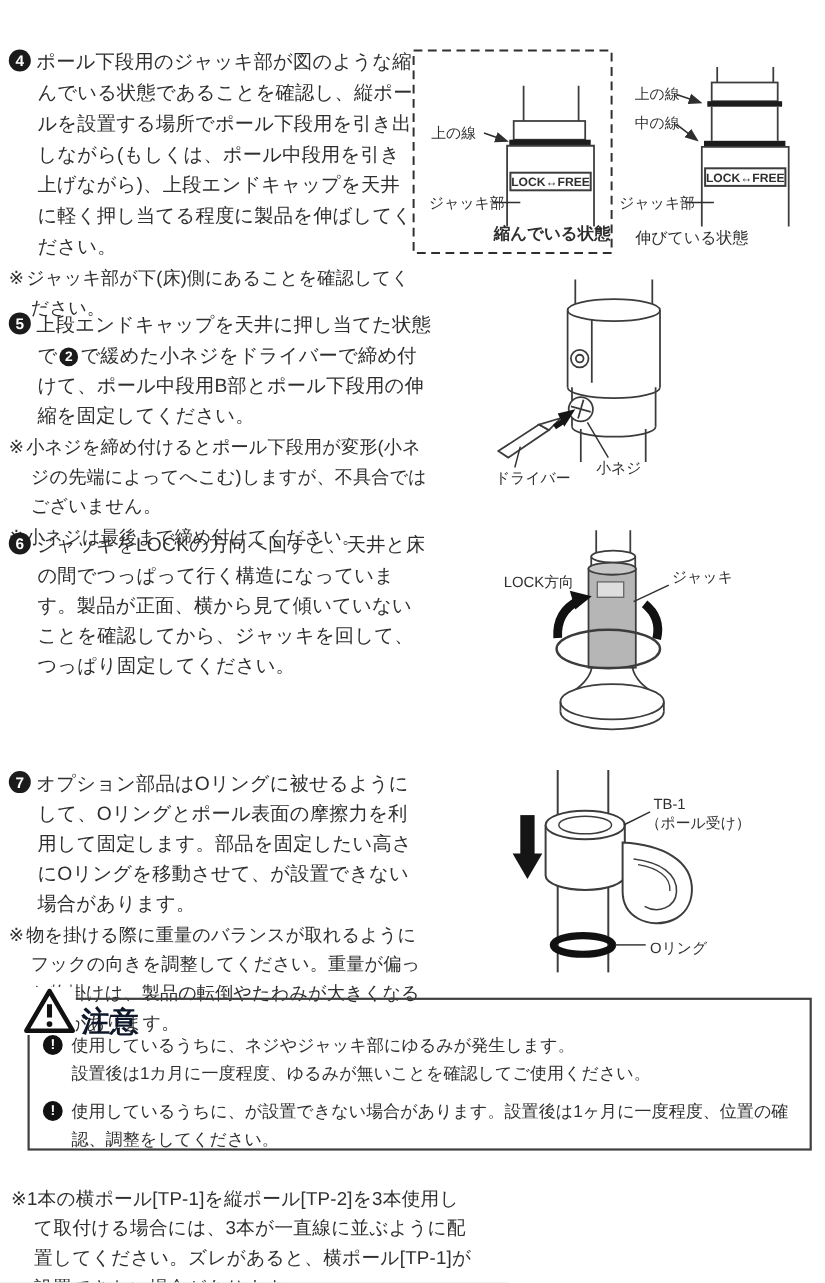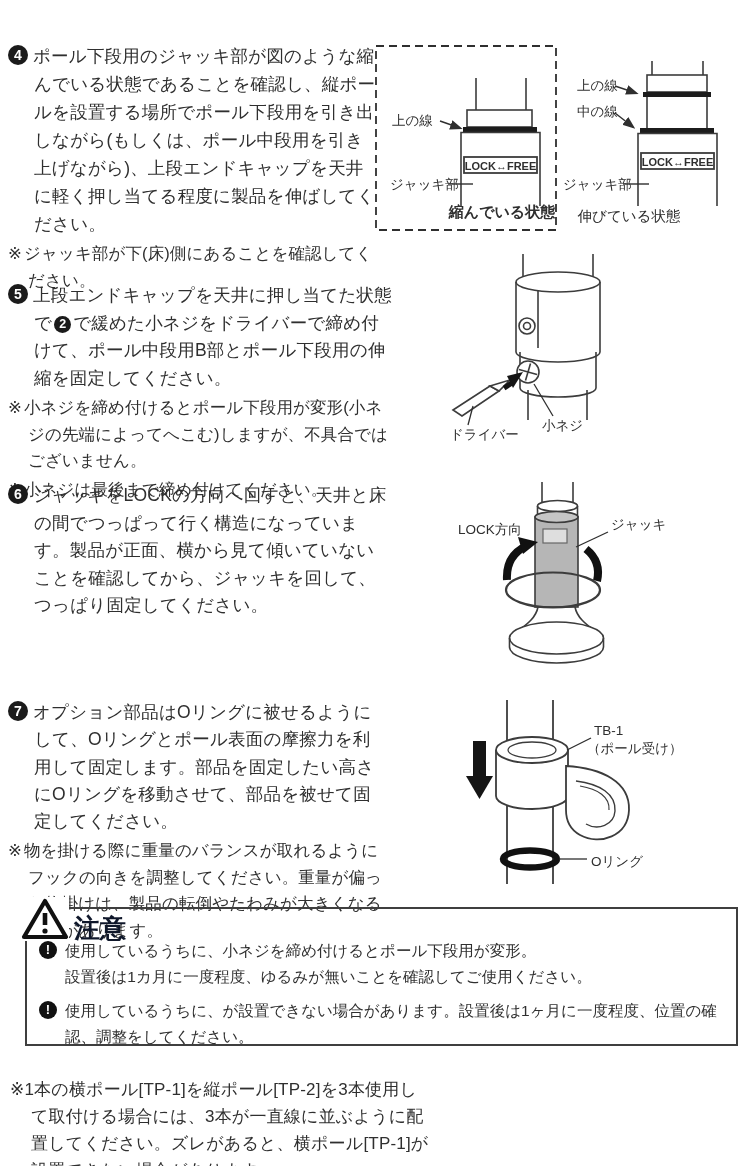--- a/index.html
+++ b/index.html
@@ -147,21 +147,21 @@
       <ellipse cx="126.5" cy="170" rx="47" ry="16" fill="#fff"></ellipse>
       <path d="M79.5,170 L79.5,179 M173.5,170 L173.5,179"></path>
       <path d="M79.5,179 A47,16 0 0 0 173.5,179"></path>
     </g>
     <text x="28" y="66">LOCK方向</text>
     <text x="181" y="61">ジャッキ</text>
     <line x1="178" y1="64" x2="146" y2="79" stroke="#2f2f2f" stroke-width="1.3"></line>
   </svg>
 
   <div class="abs" style="left:8px;top:699px;width:380px;">
-    <div class="step-body" style="line-height:27.3px;"><span class="num">7</span><span>オプション部品はOリングに被せるようにして、Oリングとポール表面の摩擦力を利用して固定します。部品を固定したい高さにOリングを移動させて、部品を被せて固定してください。</span></div>
+    <div class="step-body" style="line-height:27.3px;"><span class="num">7</span><span>オプション部品はOリングに被せるようにして、Oリングとポール表面の摩擦力を利用して固定します。部品を固定したい高さにOリングを移動させて、が設置できない場合があります。</span></div>
     <div class="note"><span class="mk">※</span><span>物を掛ける際に重量のバランスが取れるようにフックの向きを調整してください。重量が偏った物掛けは、製品の転倒やたわみが大きくなる恐れがあります。</span></div>
   </div>
 
   <svg class="abs" style="left:430px;top:686px;" width="320" height="215" viewBox="0 0 320 215">
     <g stroke="#3c3c3c" stroke-width="1.8" fill="none">
       <line x1="77" y1="14" x2="77" y2="198"></line>
         <line x1="123" y1="14" x2="123" y2="198"></line>
     </g>
     <ellipse cx="100" cy="173" rx="27" ry="8.5" fill="none" stroke="#111" stroke-width="6.5"></ellipse>
     <g fill="#151515">
@@ -187,21 +187,21 @@
   <svg class="abs" style="left:21px;top:897px;" width="48" height="44" viewBox="0 0 48 44">
     <rect x="0" y="0" width="48" height="44" fill="#ffffff"></rect>
     <path d="M24,4 L45,40 L3,40 Z" fill="#ffffff" stroke="#111" stroke-width="4.2" stroke-linejoin="round"></path>
     <line x1="24" y1="16" x2="24" y2="28" stroke="#111" stroke-width="4.6"></line>
     <circle cx="24" cy="34" r="2.6" fill="#111"></circle>
   </svg>
   <div class="caution-title">注意</div>
   <div class="c-items">
     <div class="c-item">
       <span class="alert">!</span>
-      <div><span>使用しているうちに、小ネジを締め付けるとポール下段用が変形。</span><br><span>設置後は1カ月に一度程度、ゆるみが無いことを確認してご使用ください。</span></div>
+      <div><span>使用しているうちに、ネジやジャッキ部にゆるみが発生します。</span><br><span>設置後は1カ月に一度程度、ゆるみが無いことを確認してご使用ください。</span></div>
     </div>
     <div class="c-item">
       <span class="alert">!</span>
       <div><span>使用しているうちに、が設置できない場合があります。設置後は1ヶ月に一度程度、位置の確認、調整をしてください。</span></div>
     </div>
   </div>
 
   <div class="footnote"><span class="mk">※</span><span>1本の横ポール[TP-1]を縦ポール[TP-2]を3本使用して取付ける場合には、3本が一直線に並ぶように配置してください。ズレがあると、横ポール[TP-1]が設置できない場合があります。</span></div>
 
 </div>

